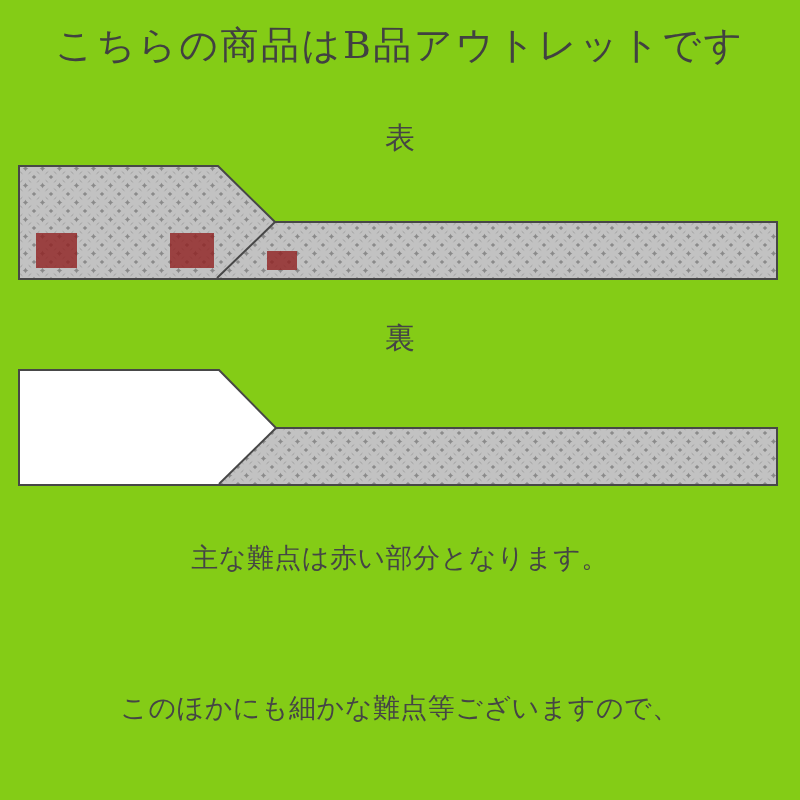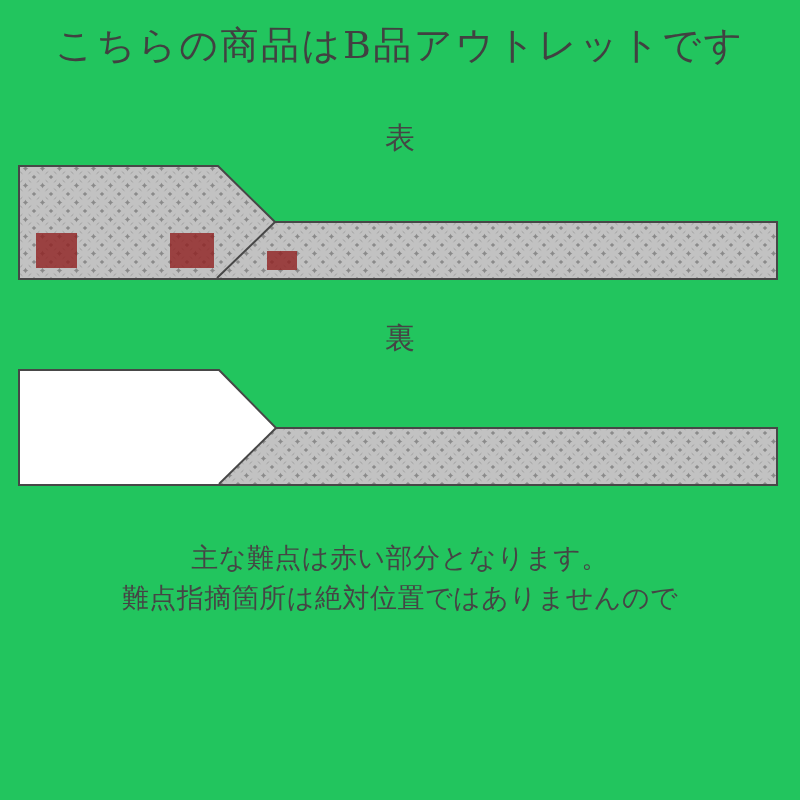--- a/index.html
+++ b/index.html
@@ -4,21 +4,21 @@
 <style>
   html, body { margin: 0; padding: 0; }
   body {
     width: 800px; height: 800px;
     background: #ffffff;
     font-family: "DejaVu Serif", "Liberation Serif", serif;
   }
   .canvas {
     position: relative;
     width: 800px; height: 800px;
-    background: #22c55e;
+    background: #84cc16;
     overflow: hidden;
   }
   .title {
     position: absolute;
     top: 20px; left: 0; width: 100%;
     text-align: center;
     font-size: 38px;
     letter-spacing: 2.5px;
     color: #414141;
     white-space: nowrap;
@@ -109,19 +109,19 @@
       </pattern>
     </defs>
     <polygon points="19,5 219,5 276,63 777,63 777,120 19,120" fill="#ffffff"></polygon>
     <polygon points="276,63 777,63 777,120 219,120" fill="url(#shippou-back)"></polygon>
     <polygon points="19,5 219,5 276,63 777,63 777,120 19,120" fill="none" stroke="#474747" stroke-width="2" stroke-linejoin="miter"></polygon>
     <line x1="276" y1="63" x2="219" y2="119" stroke="#474747" stroke-width="2"></line>
   </svg>
 
   <div class="note" id="note-1">
     <div>主な難点は赤い部分となります。</div>
-    <div>難点指摘箇所は絶対位置ではありませんので</div>
   </div>
 
   <div class="note" id="note-2">
+    <div>このほかにも細かな難点等ございますので、</div>
   </div>
 
 </div>
 
 </body></html>

